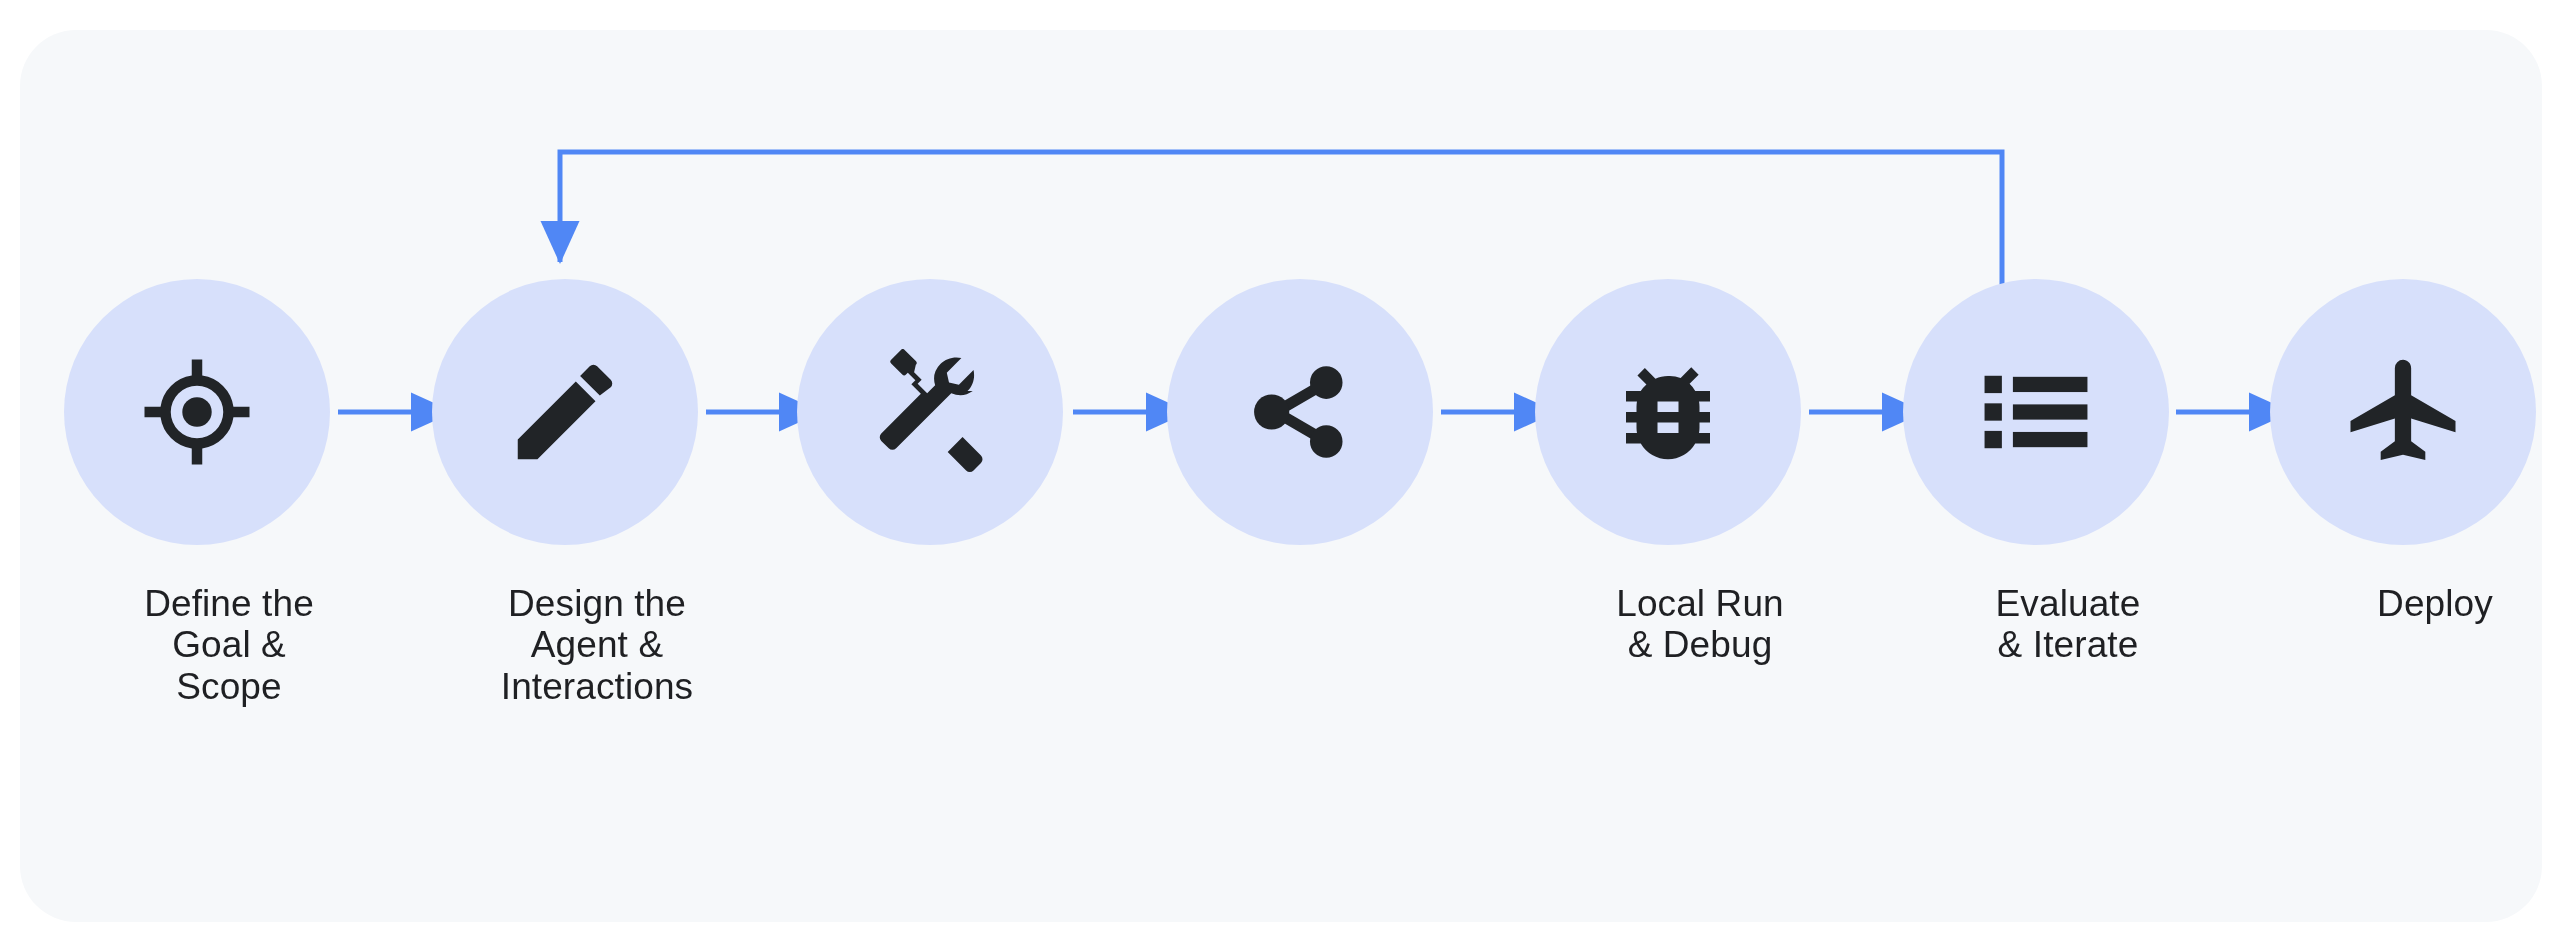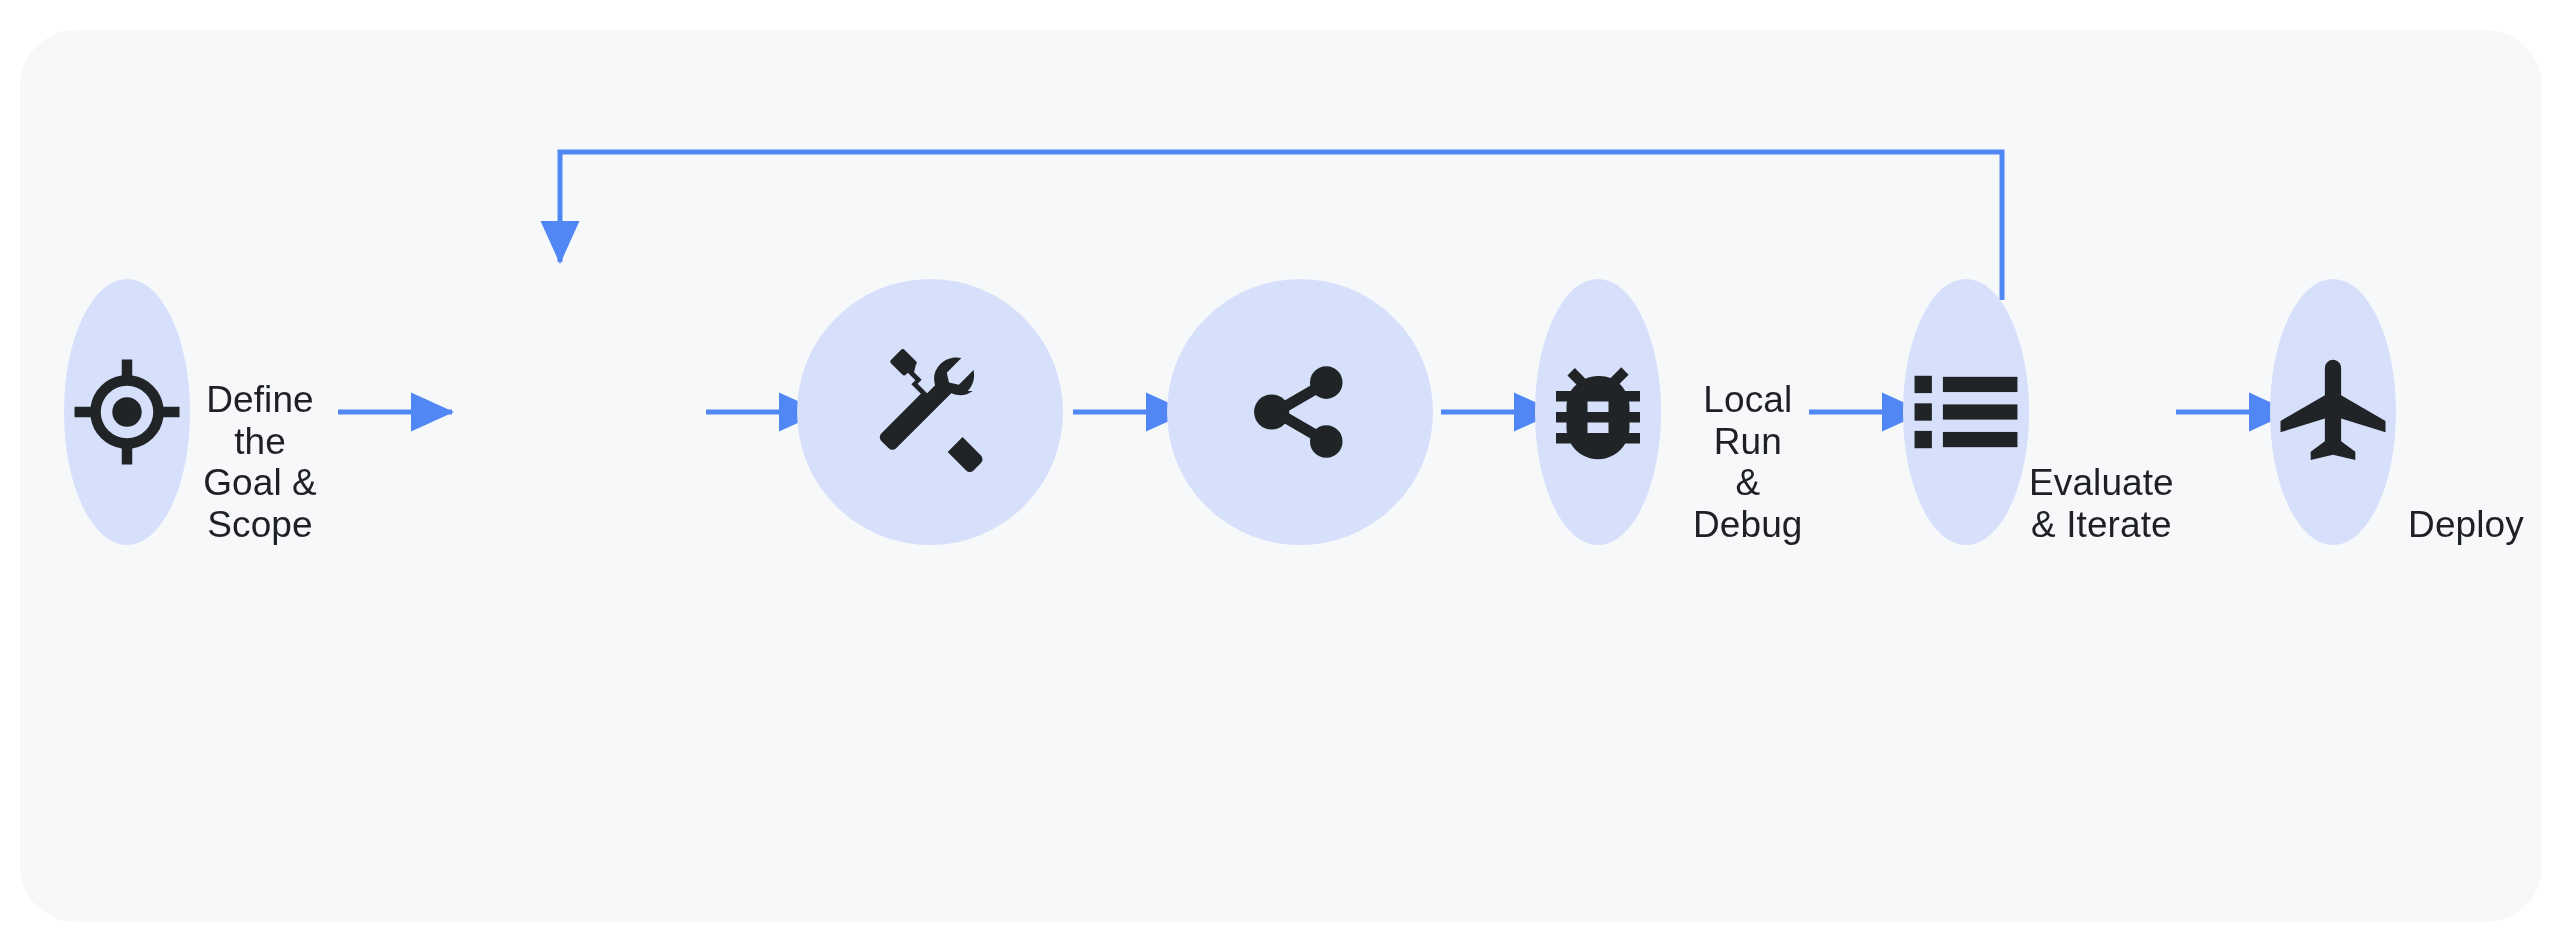--- a/index.html
+++ b/index.html
@@ -40,22 +40,22 @@
     height: 952px;
     pointer-events: none;
   }
 
   
   .step {
     position: absolute;
     top: 279px;
     width: 266px;
     display: flex;
-    flex-direction: row;
-    align-items: flex-end;
+    flex-direction: column;
+    align-items: flex-start;
   }
 
   .step-circle {
     width: 266px;
     height: 266px;
     border-radius: 50%;
     background: #d7e0fb;
     display: flex;
     align-items: center;
     justify-content: center;
@@ -118,20 +118,32 @@
           <path d="M11 2h2v3.06A7.01 7.01 0 0 1 18.94 11H22v2h-3.06A7.01 7.01 0 0 1 13 18.94V22h-2v-3.06A7.01 7.01 0 0 1 5.06 13H2v-2h3.06A7.01 7.01 0 0 1 11 5.06V2Zm1 5a5 5 0 1 0 0 10 5 5 0 0 0 0-10Z"></path>
           <circle cx="12" cy="12" r="2.8"></circle>
         </svg>
       </span>
     </div>
     <div class="step-label">Define the
 Goal &amp;
 Scope</div>
   </div>
 
+  <div class="step" style="left:432px;">
+    <div class="step-circle">
+      <span class="step-icon">
+        <svg viewBox="0 0 24 24" fill="#212427" xmlns="http://www.w3.org/2000/svg">
+          <path d="M3 17.25V21h3.75L17.81 9.94l-3.75-3.75L3 17.25Zm17.71-9.96a1 1 0 0 0 0-1.41l-2.59-2.59a1 1 0 0 0-1.41 0l-1.83 1.83 3.75 3.75 2.08-1.58Z"></path>
+        </svg>
+      </span>
+    </div>
+    <div class="step-label">Design the
+Agent &amp;
+Interactions</div>
+  </div>
 
   <div class="step" style="left:797px;">
     <div class="step-circle">
       <span class="step-icon">
         <svg viewBox="0 0 24 24" fill="#212427" xmlns="http://www.w3.org/2000/svg">
           <path d="M21.71 20.29 18.2 16.78l-2.83 2.83 3.51 3.51a1 1 0 0 0 1.41 0l1.42-1.42a1 1 0 0 0 0-1.41Z"></path>
           <path d="M19.14 8.02c1.08-1.08 1.47-2.6 1.15-4L17.5 6.8l-1.88-.42-.42-1.88 2.78-2.79c-1.41-.32-2.93.07-4 1.15a4.1 4.1 0 0 0-1 4.06l-1.52 1.52-1.81-1.81.76-.76-1.44-1.44L9.3 3a.5.5 0 0 0 0-.71L7.17.17a.5.5 0 0 0-.71 0L4.6 2.03a.5.5 0 0 0 0 .71l2.12 2.12a.5.5 0 0 0 .71 0l.34-.33 1.44 1.44-.76.76 1.81 1.81-7.54 7.55a1 1 0 0 0 0 1.41l1.42 1.42a1 1 0 0 0 1.41 0l10.5-10.5a4.1 4.1 0 0 0 4.09-.4Z"></path>
         </svg>
       </span>
     </div>
@@ -143,21 +155,21 @@
         <svg viewBox="0 0 24 24" fill="none" xmlns="http://www.w3.org/2000/svg">
           <path d="M7.4 12 16 7M7.4 12 16 17" stroke="#212427" stroke-width="2.1" stroke-linecap="round"></path>
           <circle cx="6.6" cy="12" r="3.35" fill="#212427"></circle>
           <circle cx="17" cy="6.4" r="3.1" fill="#212427"></circle>
           <circle cx="17" cy="17.6" r="3.1" fill="#212427"></circle>
         </svg>
       </span>
     </div>
   </div>
 
-  <div class="step" style="left:1535px;gap:32px;">
+  <div class="step" style="left:1535px;">
     <div class="step-circle">
       <span class="step-icon">
         <svg viewBox="0 0 24 24" fill="#212427" xmlns="http://www.w3.org/2000/svg">
           <path d="M20 8h-2.81a5.99 5.99 0 0 0-1.08-1.36L17.84 4.9l-1.41-1.41-2.02 2.02A5.9 5.9 0 0 0 12 5.14c-.85 0-1.66.18-2.39.51L7.59 3.63 6.18 5.04l1.71 1.71A5.98 5.98 0 0 0 6.81 8H4v2h2.09A6.2 6.2 0 0 0 6 11v1H4v2h2v1c0 .34.04.67.09 1H4v2h2.81A6 6 0 0 0 12 21a6 6 0 0 0 5.19-3H20v-2h-2.09c.05-.33.09-.66.09-1v-1h2v-2h-2v-1c0-.34-.04-.67-.09-1H20V8Zm-6 8h-4v-2h4v2Zm0-4h-4v-2h4v2Z"></path>
         </svg>
       </span>
     </div>
     <div class="step-label">Local Run
 &amp; Debug</div>
   </div>

